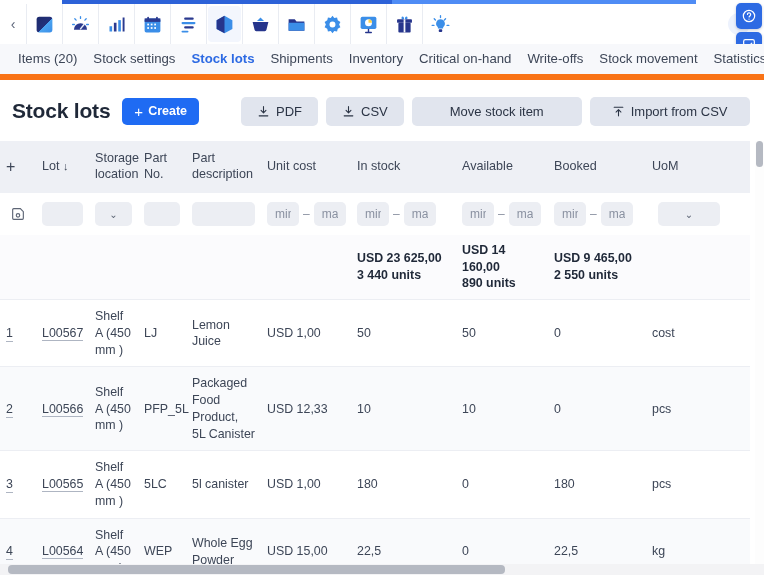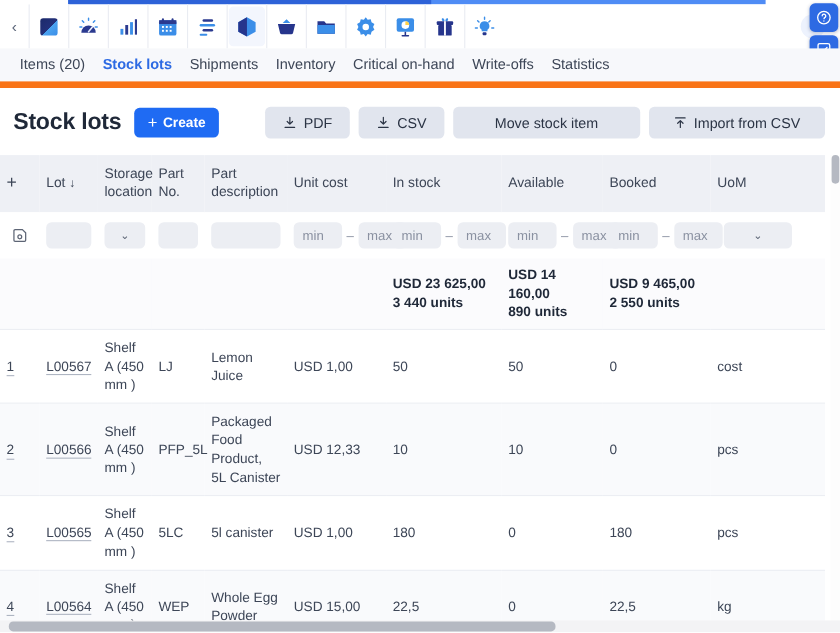--- a/index.html
+++ b/index.html
@@ -115,21 +115,21 @@
     background:#eceef3; border:none; border-radius:5px; height:24px; width:100%;
     font-size:12px; color:#6b7486; padding:0 8px; font-family:"Liberation Sans", sans-serif;
   }
   .f-box::placeholder { color:#8a91a1; }
   .f-select {
     background:#eceef3; border-radius:5px; height:24px; width:100%;
     display:flex; align-items:center; justify-content:center; cursor:pointer;
   }
   .f-select .chev { font-size:10px; color:#5d6575; }
   .f-range { display:flex; align-items:center; gap:4px; }
-  .f-range .f-box { width:44px; text-align:left; }
+  .f-range .f-box { width:32px; text-align:left; }
   .f-range .dash { color:#8a91a1; font-size:12px; }
   .save-filter-icon { display:flex; align-items:center; justify-content:center; cursor:pointer; }
   .save-filter-icon svg { width:16px; height:16px; }
 
   tr.totals-row td {
     background:#fbfbfd; padding:7px 6px; height:46px;
     font-size:12.4px; font-weight:700; color:#1f2838; line-height:1.35;
     border-bottom:1px solid #eceef3;
   }
 
@@ -298,25 +298,27 @@
   </div>
   <div class="side-btn task">
     <svg viewBox="0 0 24 24" fill="none" stroke="#ffffff" stroke-width="1.8">
       <rect x="4" y="4" width="16" height="16" rx="2.5"></rect>
       <path d="M8 12.3l2.6 2.6L16.2 9.3" stroke-linecap="round" stroke-linejoin="round"></path>
       </svg>
   </div>
 
   <div class="subnav">
     <div class="subnav-item">Items (20)</div>
+    <div class="subnav-item">Stock settings</div>
     <div class="subnav-item active">Stock lots</div>
     <div class="subnav-item">Shipments</div>
     <div class="subnav-item">Inventory</div>
     <div class="subnav-item">Critical on-hand</div>
     <div class="subnav-item">Write-offs</div>
+    <div class="subnav-item">Stock movement</div>
     <div class="subnav-item">Statistics</div>
   </div>
 
   <div class="page-head">
     <div class="page-title">Stock lots</div>
     <button class="btn-create">
       <span class="plus">+</span>
       <span>Create</span>
     </button>
     <div class="head-actions">

